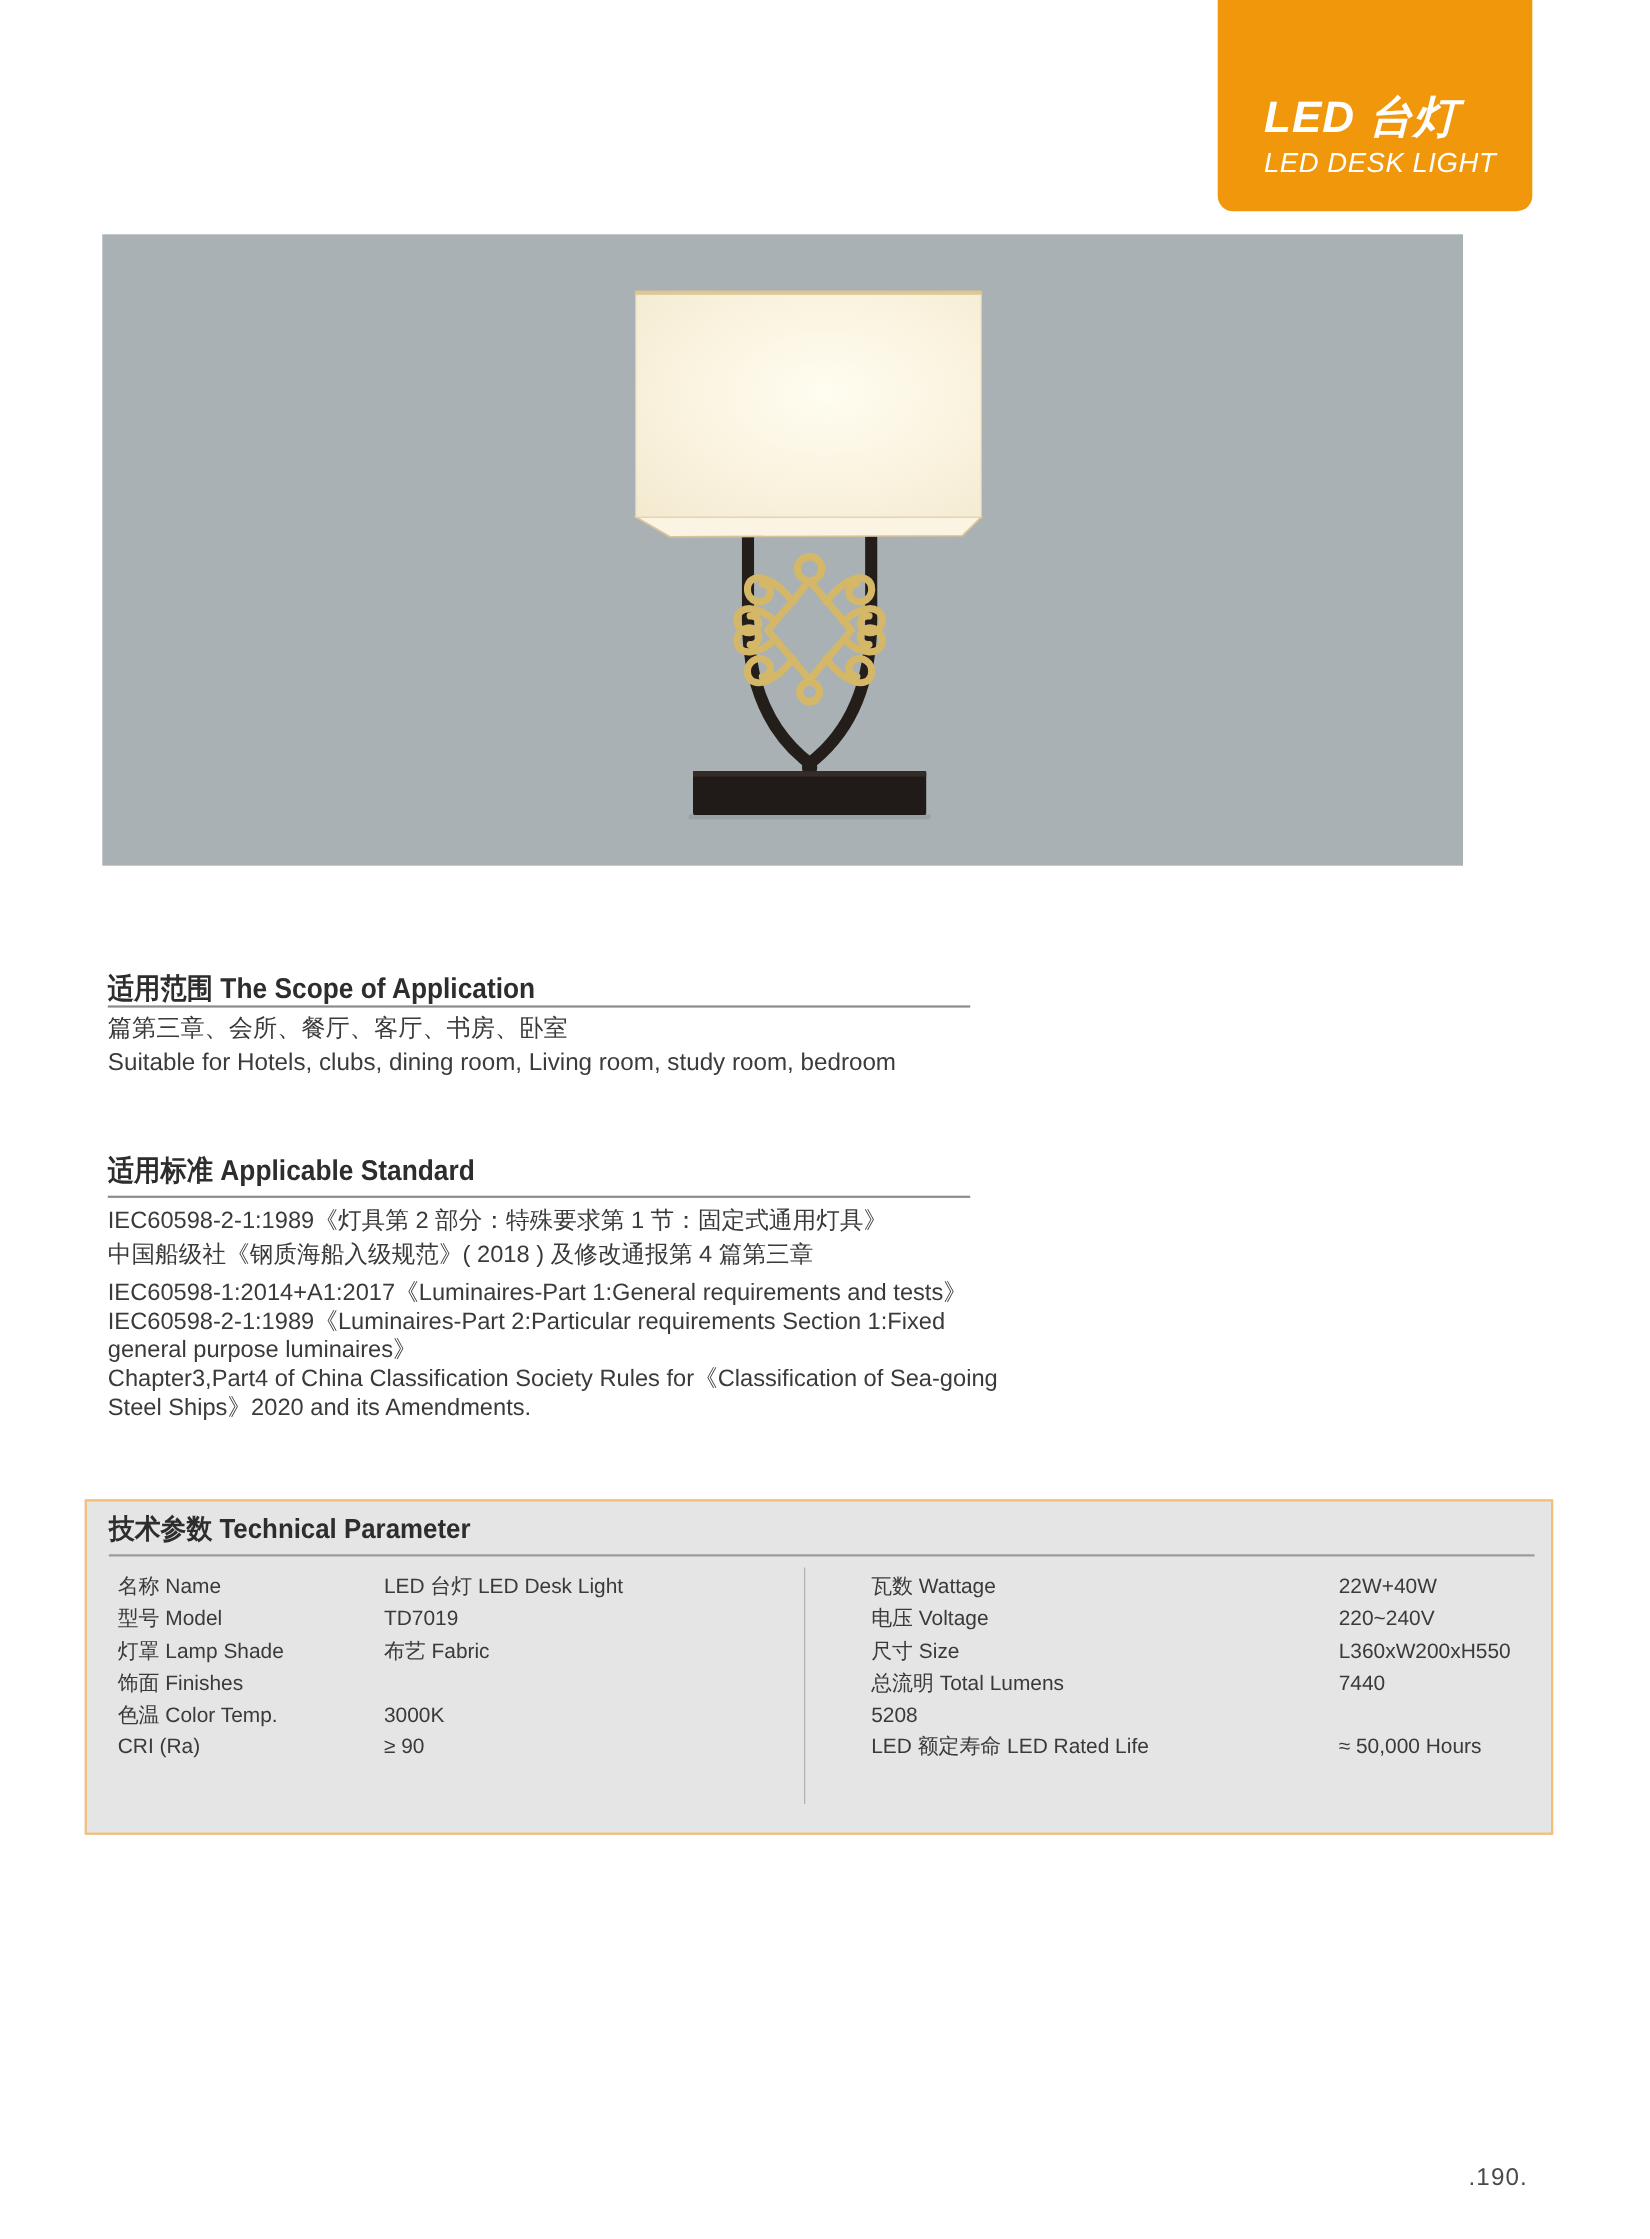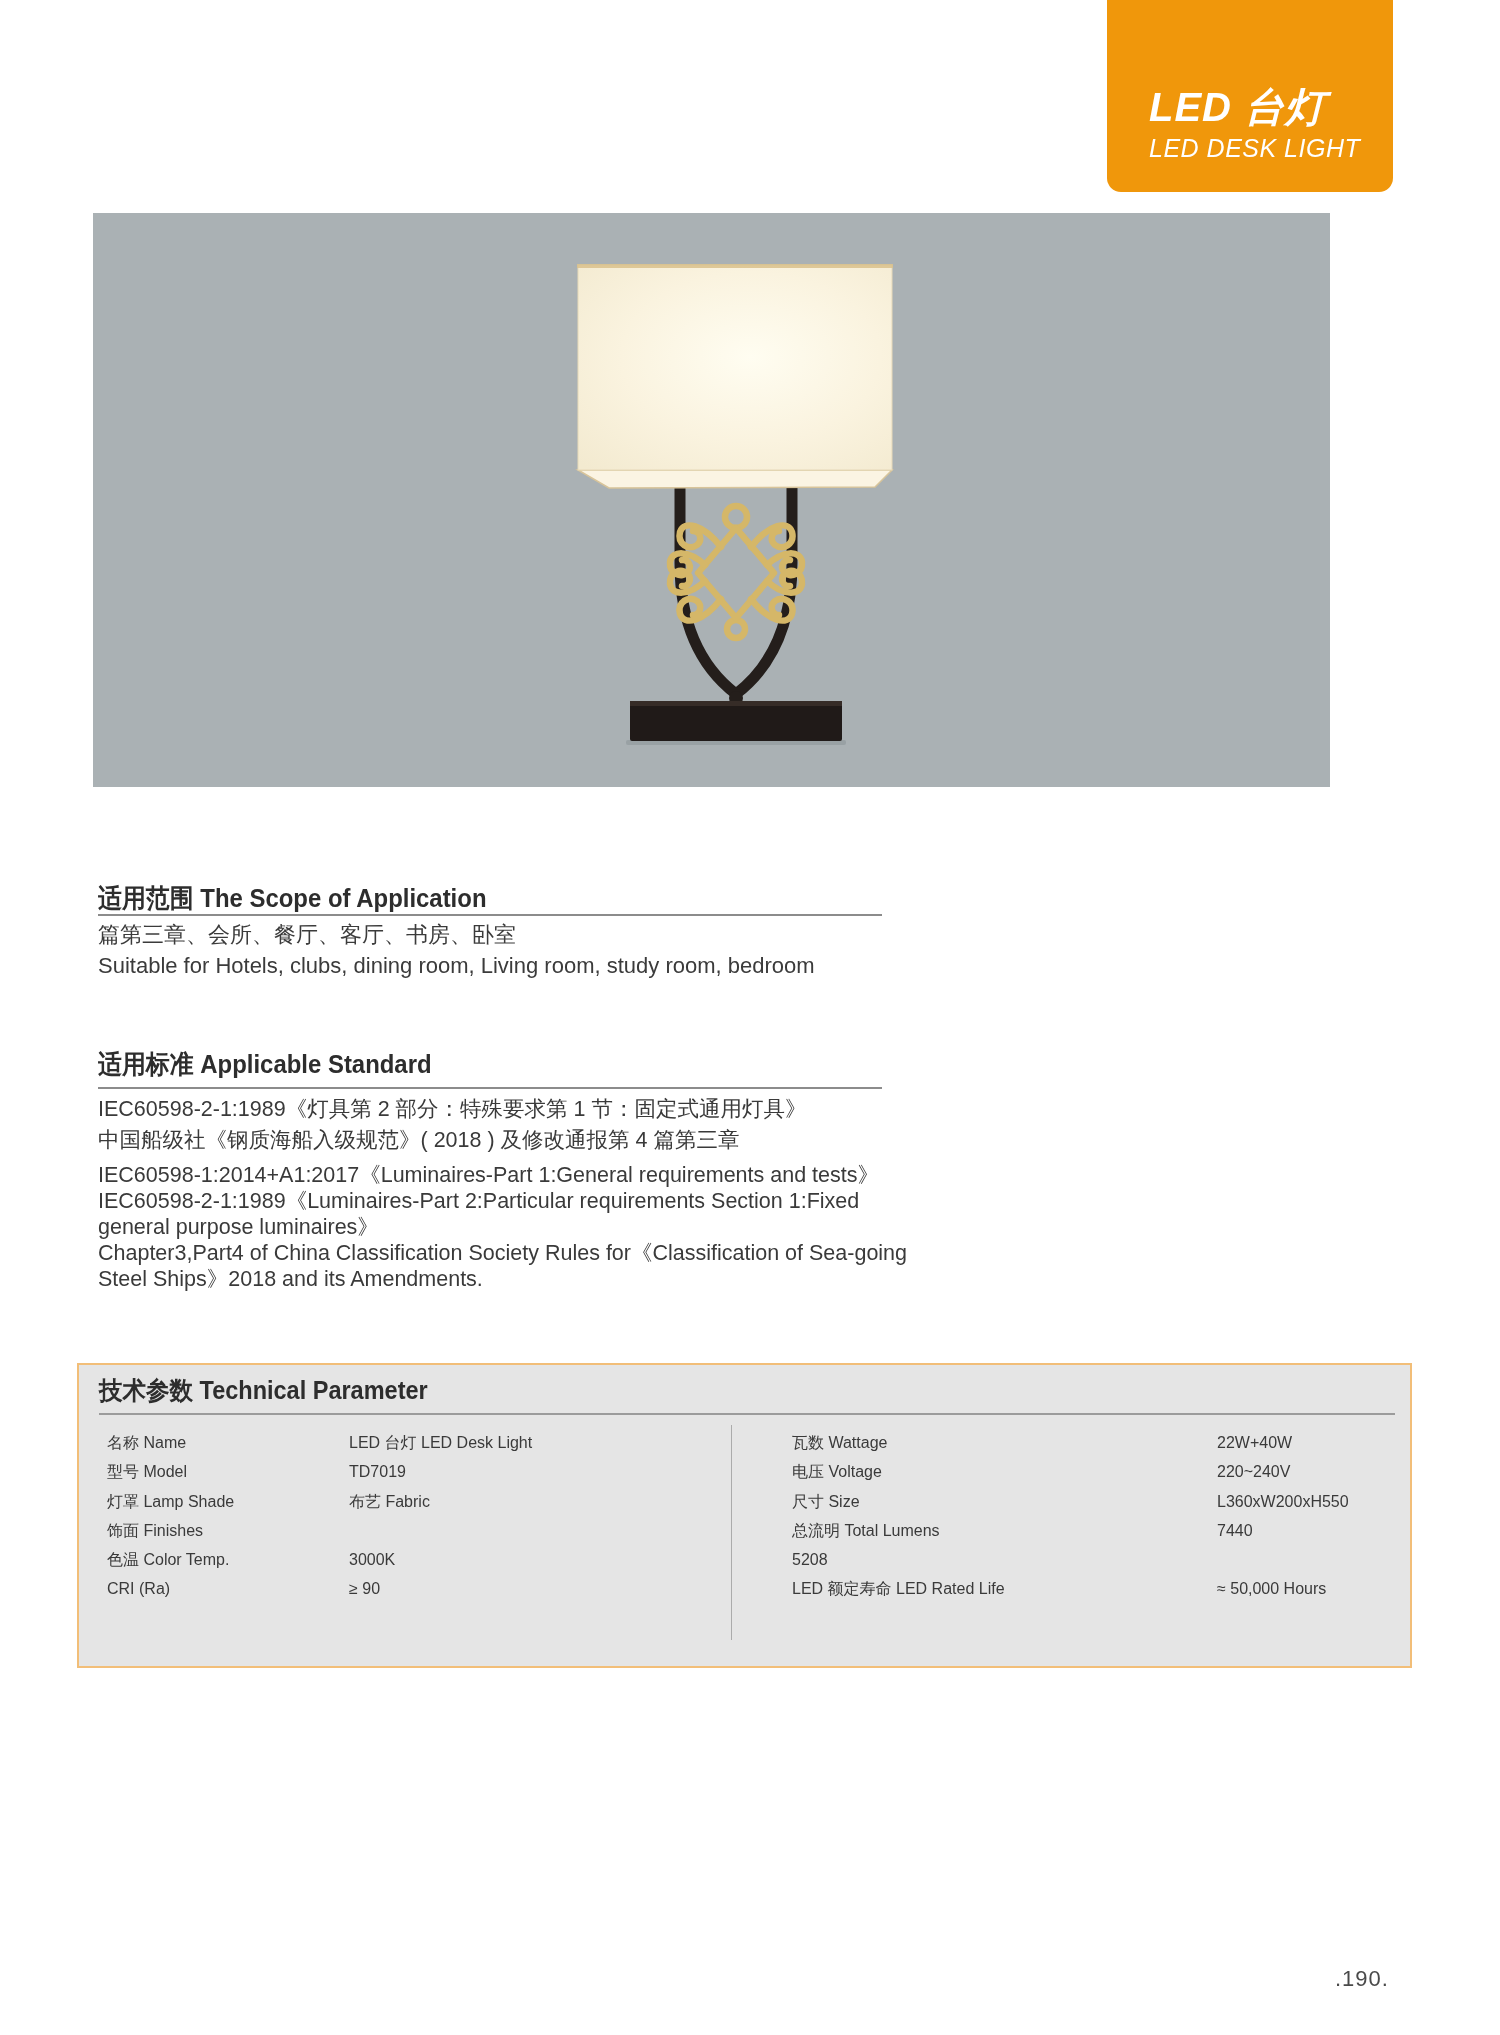--- a/index.html
+++ b/index.html
@@ -50,21 +50,21 @@
   }
   .tech-h{
     position:absolute;left:20px;top:10px;font-size:25px;font-weight:bold;color:var(--ink);
     transform:scaleX(.94);transform-origin:left;white-space:nowrap;line-height:30px;
   }
   .tech-rule{position:absolute;left:20px;top:48px;width:1296px;height:2px;background:#9B9B9B;}
   .tech-divider{position:absolute;left:652px;top:60px;width:1px;height:215px;background:#ABABAB;}
   .col{position:absolute;top:63px;}
   .col.left{left:28px;width:610px;}
   .col.right{left:713px;width:610px;}
-  .row{display:flex;height:29.3px;line-height:29.3px;font-size:16px;color:#3a3a3a;}
+  .row{display:flex;height:29.3px;line-height:29.3px;font-size:19px;color:#3a3a3a;}
   .col.left  .row .lbl{width:242px;flex:0 0 242px;}
   .col.right .row .lbl{width:425px;flex:0 0 425px;}
   .row .val{flex:1;}
   .pagenum{position:absolute;left:1335px;top:1966px;width:70px;font-size:22px;color:#4a4a4a;letter-spacing:1px;}
 </style>
 </head>
 <body>
 
 <div class="page">
 
@@ -122,21 +122,21 @@
 
   <div class="sec-h" style="top:1050px">适用标准 Applicable Standard</div>
   <div class="sec-rule" style="top:1087px"></div>
   <div class="std-block">
     <div class="zh">IEC60598-2-1:1989《灯具第 2 部分：特殊要求第 1 节：固定式通用灯具》</div>
     <div class="zh">中国船级社《钢质海船入级规范》( 2018 ) 及修改通报第 4 篇第三章</div>
     <div class="en" style="margin-top:6px">IEC60598-1:2014+A1:2017《Luminaires-Part 1:General requirements and tests》</div>
     <div class="en">IEC60598-2-1:1989《Luminaires-Part 2:Particular requirements Section 1:Fixed</div>
     <div class="en">general purpose luminaires》</div>
     <div class="en">Chapter3,Part4 of China Classification Society Rules for《Classification of Sea-going</div>
-    <div class="en">Steel Ships》2018 and its Amendments.</div>
+    <div class="en">Steel Ships》2020 and its Amendments.</div>
   </div>
 
   <div class="tech-box">
     <div class="tech-h">技术参数 Technical Parameter</div>
     <div class="tech-rule"></div>
     <div class="tech-divider"></div>
 
     <div class="col left">
       <div class="row">
         <span class="lbl">名称 Name</span>

